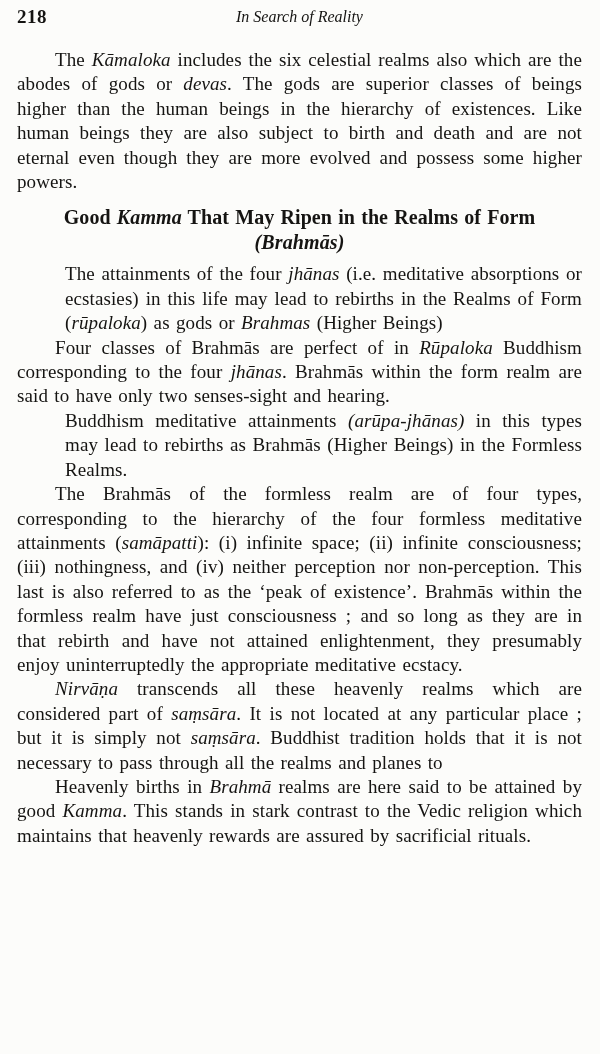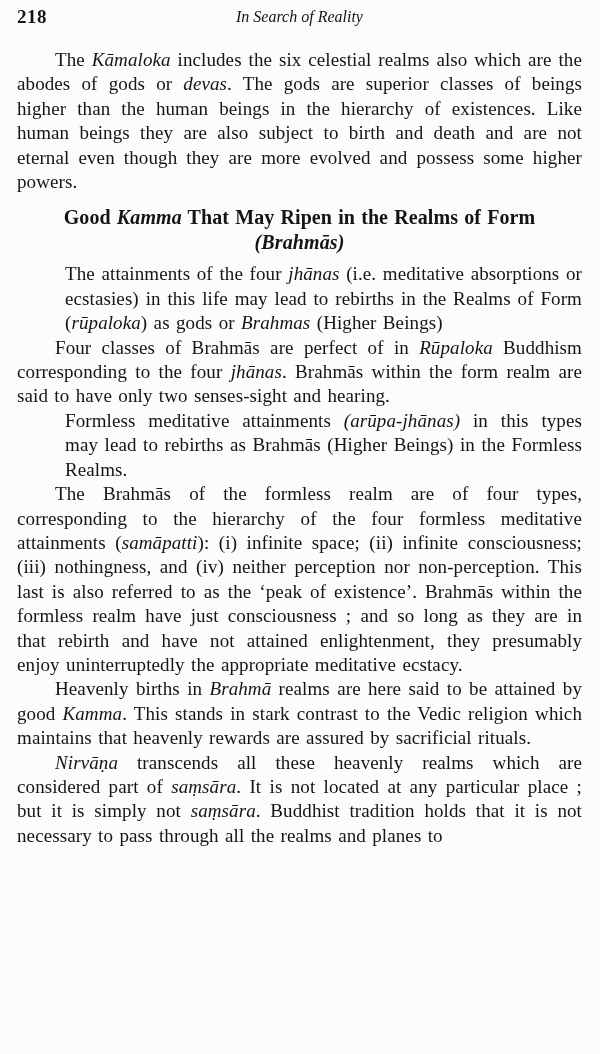--- a/index.html
+++ b/index.html
@@ -75,18 +75,18 @@
 <div class="page">
   <div class="header">
     <span class="pagenum">218</span>
     <span class="running-title">In Search of Reality</span>
   </div>
   <div class="body">
       <p><span>The </span><span class="i">Kāmaloka</span><span> includes the six celestial realms also which are the abodes of gods or </span><span class="i">devas</span><span>. The gods are superior classes of beings higher than the human beings in the hierarchy of existences. Like human beings they are also subject to birth and death and are not eternal even though they are more evolved and possess some higher powers.</span></p>
       <h2><span class="b">Good </span><span class="bi">Kamma</span><span class="b"> That May Ripen in the Realms of Form</span><br><span class="bi">(Brahmās)</span></h2>
       <p class="noindent"><span>The attainments of the four </span><span class="i">jhānas</span><span> (i.e. meditative absorptions or ecstasies) in this life may lead to rebirths in the Realms of Form (</span><span class="i">rūpaloka</span><span>) as gods or </span><span class="i">Brahmas</span><span> (Higher Beings)</span></p>
       <p><span>Four classes of Brahmās are perfect of in </span><span class="i">Rūpaloka</span><span> Buddhism corresponding to the four </span><span class="i">jhānas</span><span>. Brahmās within the form realm are said to have only two senses-sight and hearing.</span></p>
-      <p class="noindent"><span>Formless meditative attainments </span><span class="i">(arūpa-jhānas)</span><span> in this types may lead to rebirths as Brahmās (Higher Beings) in the Formless Realms.</span></p>
+      <p class="noindent"><span>Buddhism meditative attainments </span><span class="i">(arūpa-jhānas)</span><span> in this types may lead to rebirths as Brahmās (Higher Beings) in the Formless Realms.</span></p>
       <p><span>The Brahmās of the formless realm are of four types, corresponding to the hierarchy of the four formless meditative attainments (</span><span class="i">samāpatti</span><span>): (i) infinite space; (ii) infinite consciousness; (iii) nothingness, and (iv) neither perception nor non-perception. This last is also referred to as the ‘peak of existence’. Brahmās within the formless realm have just consciousness ; and so long as they are in that rebirth and have not attained enlightenment, they presumably enjoy uninterruptedly the appropriate meditative ecstacy.</span></p>
+      <p><span class="i">Nirvāṇa</span><span> transcends all these heavenly realms which are considered part of </span><span class="i">saṃsāra</span><span>. It is not located at any particular place ; but it is simply not </span><span class="i">saṃsāra</span><span>. Buddhist tradition holds that it is not necessary to pass through all the realms and planes to</span></p>
       <p><span>Heavenly births in </span><span class="i">Brahmā</span><span> realms are here said to be attained by good </span><span class="i">Kamma</span><span>. This stands in stark contrast to the Vedic religion which maintains that heavenly rewards are assured by sacrificial rituals.</span></p>
-      <p><span class="i">Nirvāṇa</span><span> transcends all these heavenly realms which are considered part of </span><span class="i">saṃsāra</span><span>. It is not located at any particular place ; but it is simply not </span><span class="i">saṃsāra</span><span>. Buddhist tradition holds that it is not necessary to pass through all the realms and planes to</span></p>
     </div>
 </div>
 
 </body></html>

